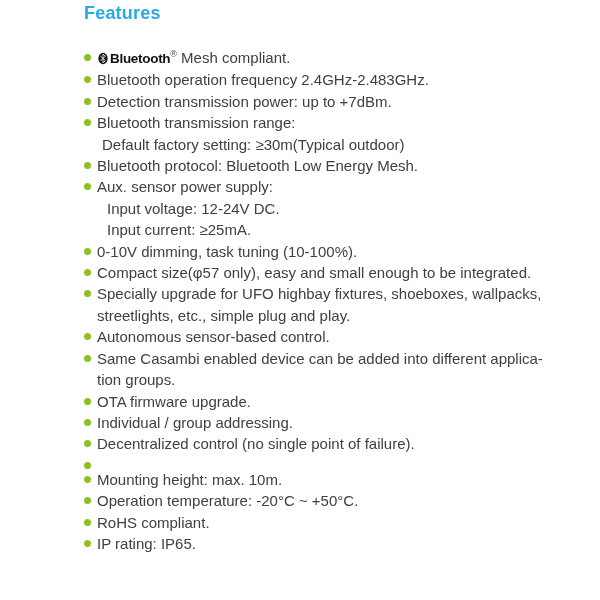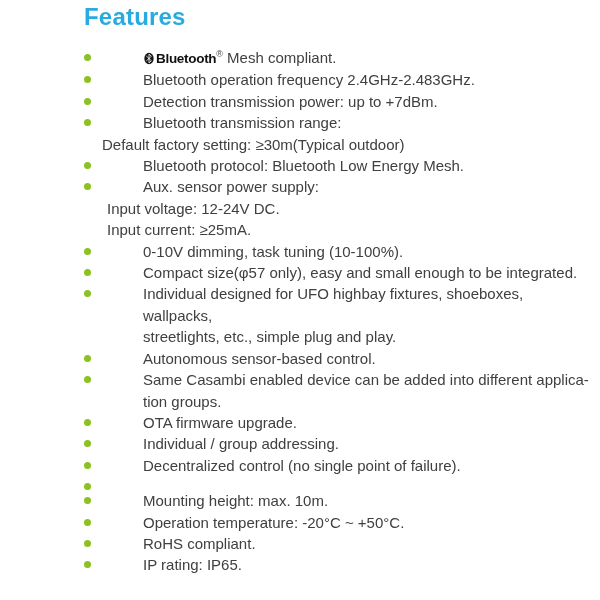--- a/index.html
+++ b/index.html
@@ -12,38 +12,37 @@
     width: 600px;
     height: 600px;
     background: #ffffff;
     overflow: hidden;
     font-family: "Liberation Sans", sans-serif;
   }
   .title {
     position: absolute;
     left: 84px;
     top: 3px;
-    font-size: 24px;
+    font-size: 18px;
     font-weight: 600;
     letter-spacing: 0.2px;
     color: #29abe2;
   }
   .list {
     position: absolute;
     left: 84px;
     top: 47px;
     width: 508px;
   }
   .item {
     display: flex;
     align-items: flex-start;
     font-size: 15px;
     line-height: 21.4px;
     color: #404040;
-    gap: 46px;
   }
   .item .dot {
     flex: none;
     width: 7px;
     height: 7px;
     border-radius: 50%;
     background: #8cc21f;
     margin: 7px 6px 0 0;
   }
   .item .txt {
@@ -117,21 +116,21 @@
       <div class="item bullet">
         <span class="dot"></span>
         <span class="txt">0-10V dimming, task tuning (10-100%).</span>
       </div>
       <div class="item bullet">
         <span class="dot"></span>
         <span class="txt">Compact size(φ57 only), easy and small enough to be integrated.</span>
       </div>
       <div class="item bullet">
         <span class="dot"></span>
-        <span class="txt">Individual designed for UFO highbay fixtures, shoeboxes, wallpacks,
+        <span class="txt">Specially upgrade for UFO highbay fixtures, shoeboxes, wallpacks,
 streetlights, etc., simple plug and play.</span>
       </div>
       <div class="item bullet">
         <span class="dot"></span>
         <span class="txt">Autonomous sensor-based control.</span>
       </div>
       <div class="item bullet">
         <span class="dot"></span>
         <span class="txt">Same Casambi enabled device can be added into different applica-
 tion groups.</span>

